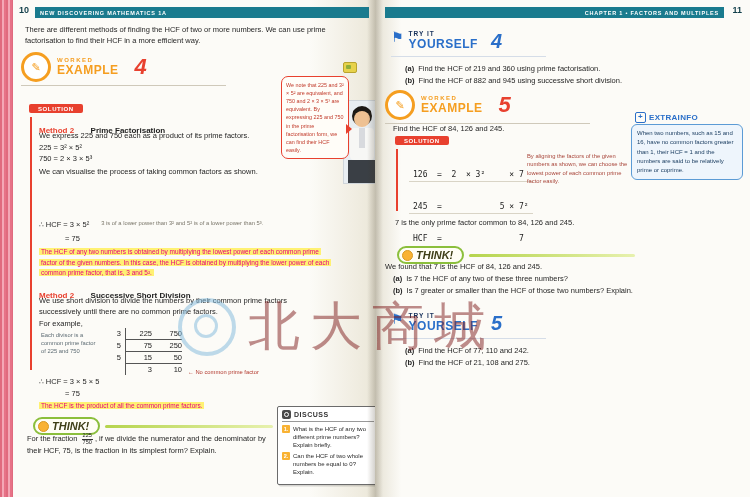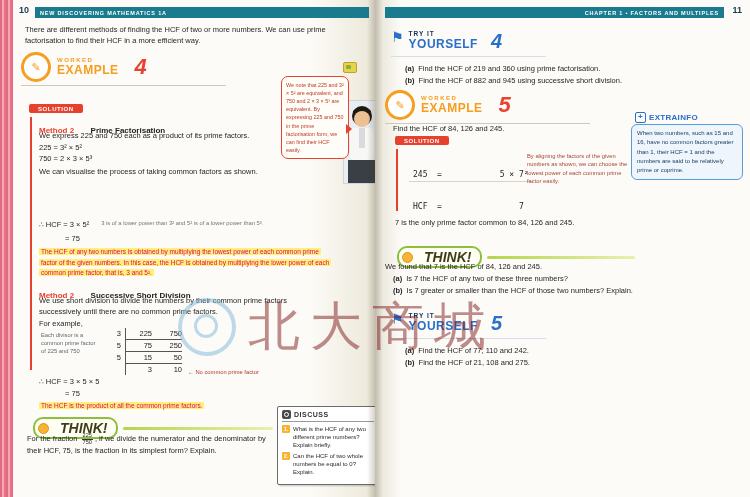--- a/index.html
+++ b/index.html
@@ -43,22 +43,22 @@
   .sdiv{position:absolute;font-size:7.5px;color:#222;}
   .sdiv-row{display:flex;align-items:stretch;}
   .sdiv-d{width:12px;text-align:right;padding:1px 4px 1px 0;border-right:1.2px solid #555;}
   .sdiv-nums{display:flex;padding:1px 0;}
   .sdiv-nums.bline{border-bottom:1px solid #555;}
   .sdiv-a{width:26px;text-align:right;}
   .sdiv-b{width:30px;text-align:right;}
   .sdiv-note{font-size:5.8px;color:#b3392f;align-self:flex-end;margin-left:6px;white-space:nowrap;}
   
   .think-row{position:absolute;display:flex;align-items:center;gap:5px;}
-  .think-pill{display:inline-flex;align-items:center;gap:11px;border:2px solid #8bbf3c;border-radius:10px;
-              background:#fffef5;padding:1px 9px 1px 3px;font-size:14px;font-weight:800;font-style:italic;color:#3e3e16;}
+  .think-pill{display:inline-flex;align-items:center;gap:3px;border:2px solid #8bbf3c;border-radius:10px;
+              background:#fffef5;padding:1px 9px 1px 3px;font-size:11px;font-weight:800;font-style:italic;color:#3e3e16;}
   .think-bulb{width:9px;height:9px;border-radius:50%;background:#f9b233;border:1px solid #d89a22;flex:0 0 auto;}
   .think-line{flex:1;height:3px;border-radius:2px;background:linear-gradient(90deg,#b5d44d,#e7f1ae);}
   .frac{display:inline-block;vertical-align:middle;text-align:center;font-size:5.6px;line-height:1.05;margin:0 2px;}
   .frac .ftop{display:block;border-bottom:0.8px solid #333;padding:0 1px;}
   .frac .fbot{display:block;}
   
   .discuss{position:absolute;border:1.5px solid #6b6b6b;background:#fff;border-radius:2px;
            padding:3px 4px 4px;box-shadow:1.5px 1.5px 0 rgba(0,0,0,0.15);}
   .discuss-head{display:flex;align-items:center;gap:3px;font-size:7px;font-weight:800;color:#333;
                 border-bottom:1px solid #999;padding-bottom:2px;margin-bottom:3px;letter-spacing:0.5px;}
@@ -266,20 +266,21 @@
         <div class="we-title">EXAMPLE</div>
       </div>
       <div class="we-num">5</div>
     </div>
 
     <div class="abs body" style="left:18px;top:124px;width:300px;">Find the HCF of 84, 126 and 245.</div>
     <div class="solution-tag" style="left:20px;top:136px;">SOLUTION</div>
     <div class="red-rule" style="left:21px;top:149px;height:62px;"></div>
 
     <div class="mono" style="left:34px;top:150px;">
+      <div class="mono-row rule">126  =  2  × 3²     × 7</div>
       <div class="mono-row rule">245  =            5 × 7²</div>
       <div class="mono-row">HCF  =                7</div>
     </div>
 
     <div class="aside-note" style="left:152px;top:152px;width:102px;">By aligning the factors of the given numbers as shown, we can choose the lowest power of each common prime factor easily.</div>
 
     <div class="abs body" style="left:20px;top:218px;width:300px;">7 is the only prime factor common to 84, 126 and 245.</div>
 
     <div class="ei-head" style="left:260px;top:112px;">
       <span class="ei-icon">+</span>

